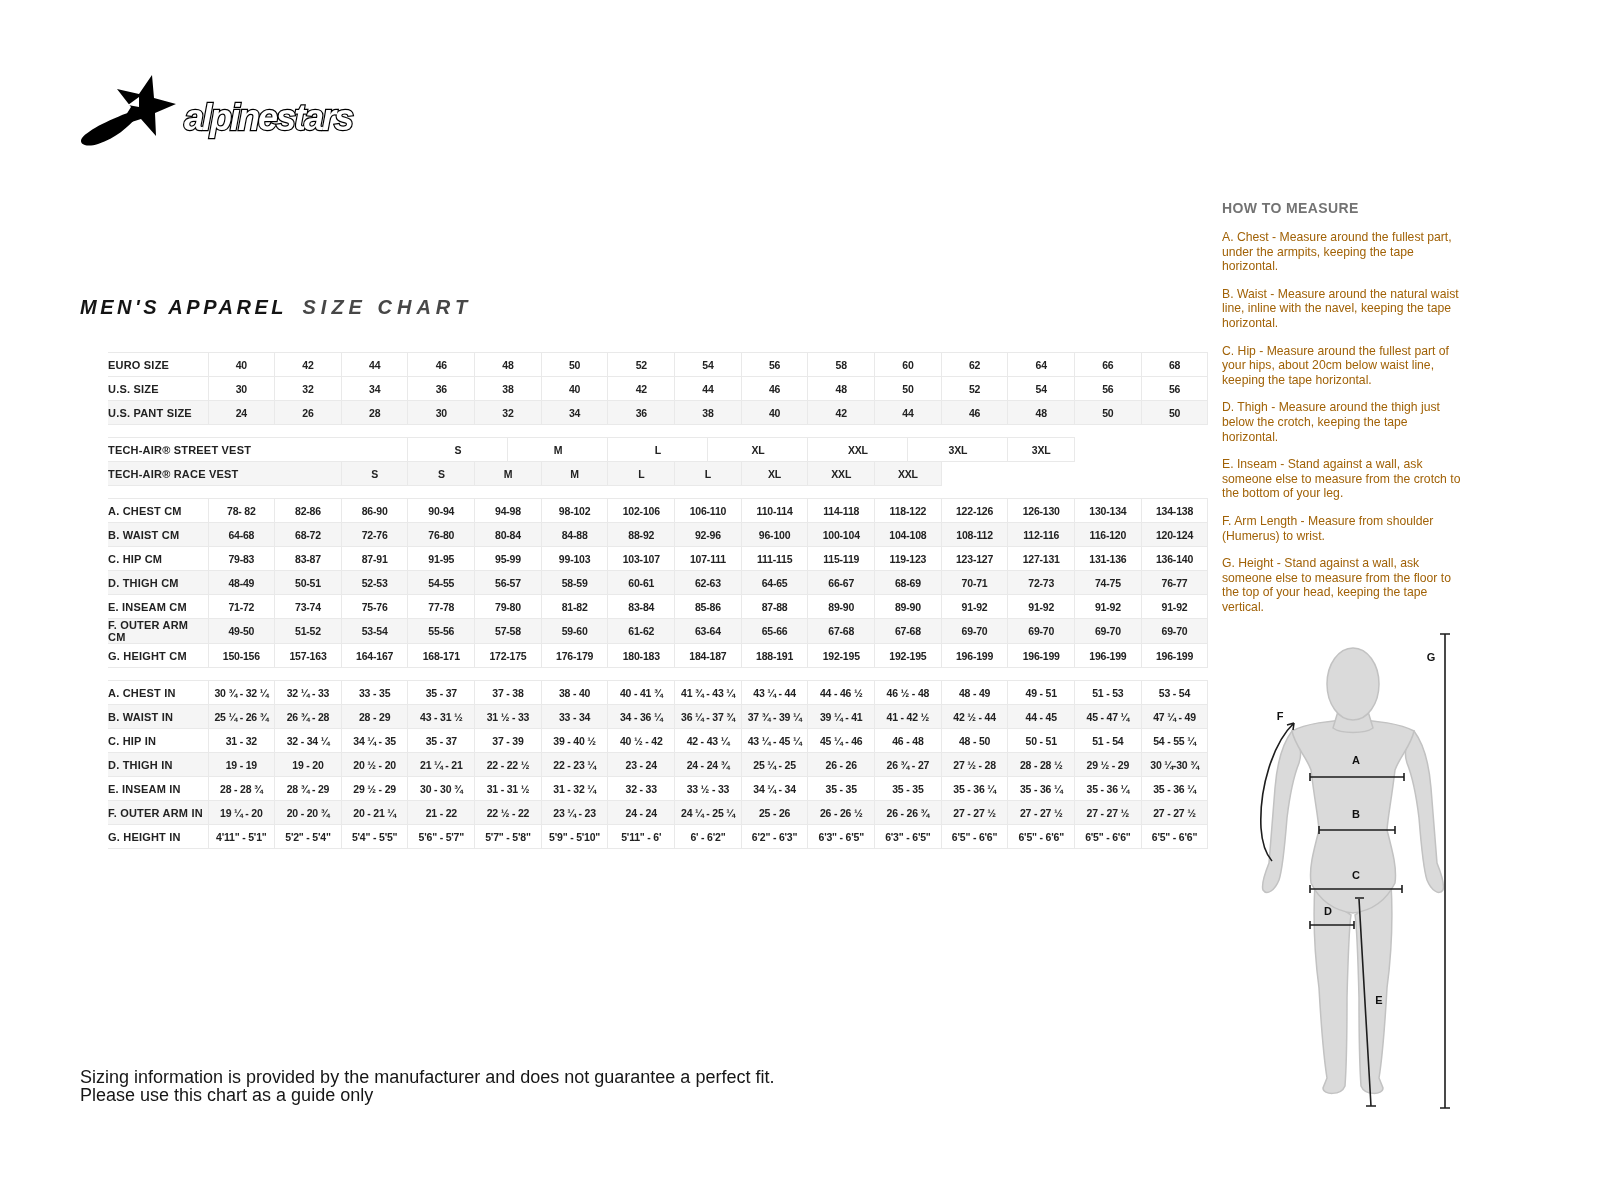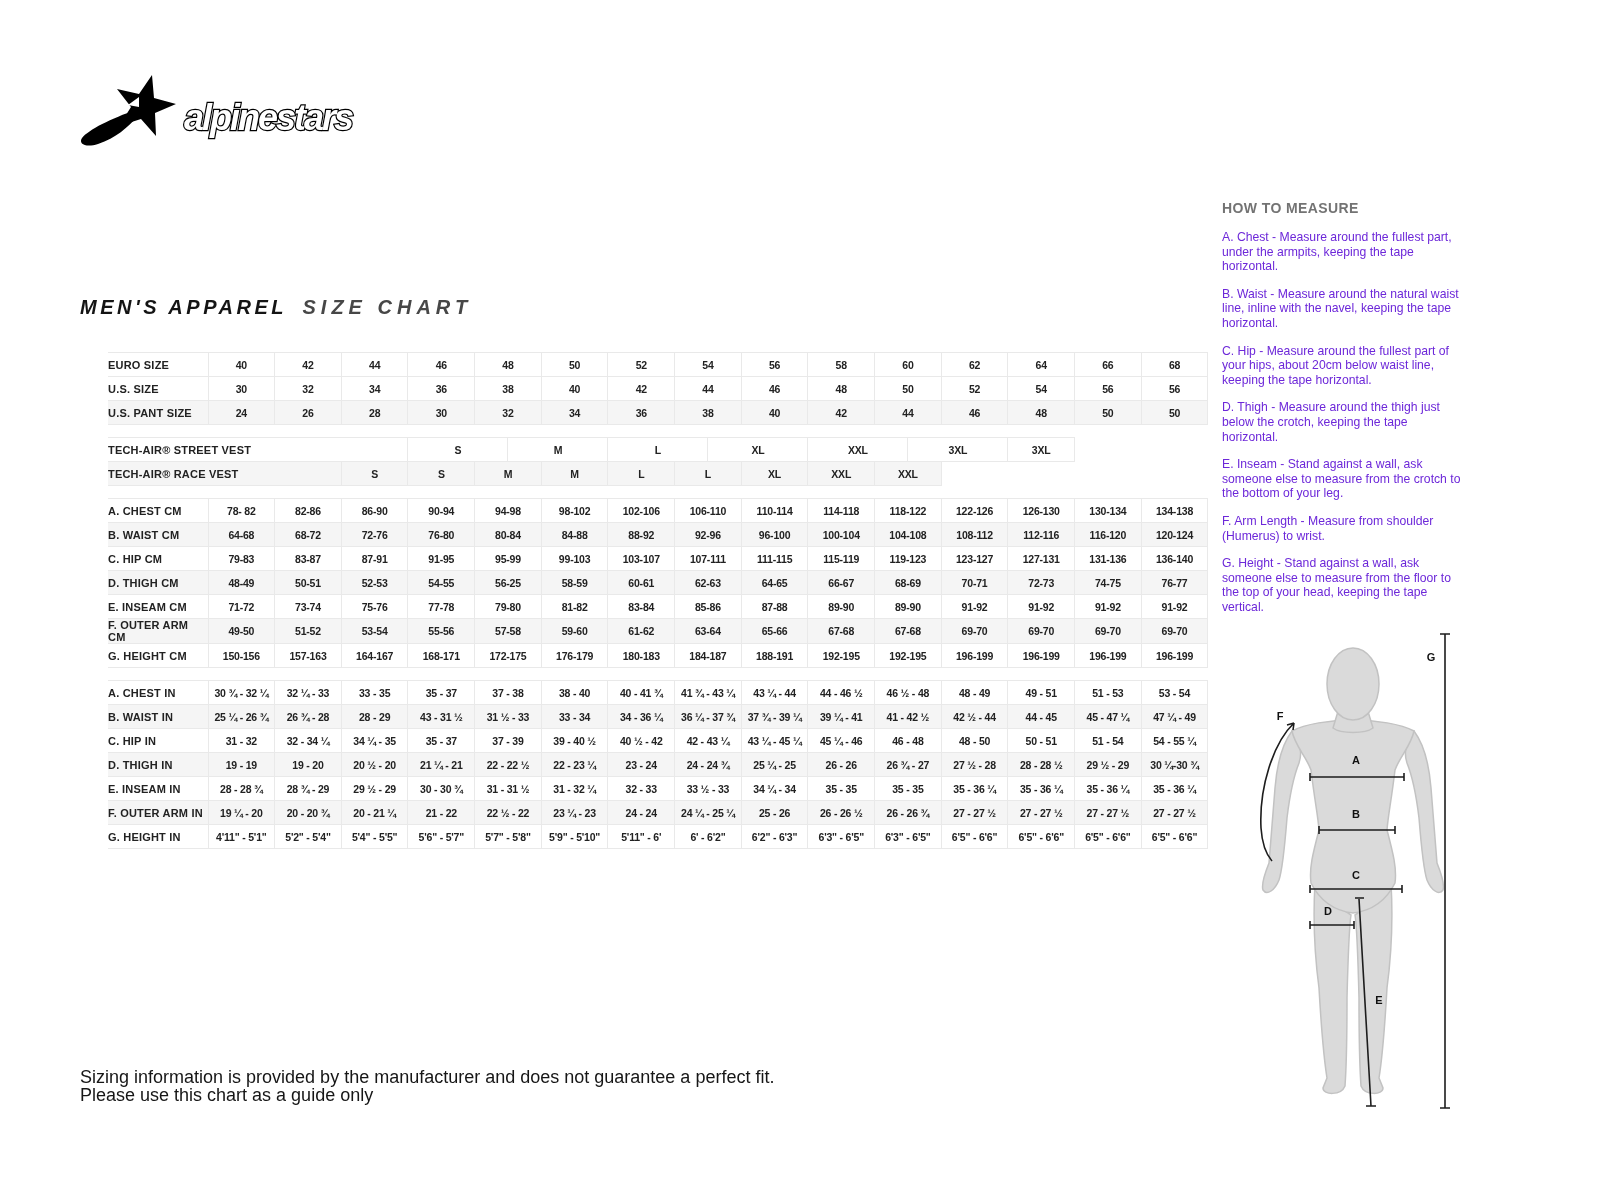--- a/index.html
+++ b/index.html
@@ -19,21 +19,21 @@
   th,td{height:23px;padding:0;font-weight:bold;color:#222;vertical-align:middle;}
   th{text-align:left;font-size:11px;letter-spacing:0.2px;line-height:12px;
      border-top:1px solid #e9e9e9;border-bottom:1px solid #e9e9e9;padding-right:4px;}
   td{text-align:center;font-size:10.5px;letter-spacing:-0.2px;border:1px solid #e9e9e9;white-space:nowrap;}
   tr.stripe th,tr.stripe td{background:#f5f5f5;}
   td.void{border:none;background:#ffffff !important;}
   tr.spacer td{border:none;height:12px;background:#ffffff;}
   
   .measure{position:absolute;left:1222px;top:200px;width:240px;}
   .measure h2{margin:0 0 14px 0;font-size:14px;font-weight:bold;letter-spacing:0.4px;color:#737373;}
-  .measure p{margin:0 0 13px 0;font-size:12.2px;line-height:14.6px;color:#6d28d9;}
+  .measure p{margin:0 0 13px 0;font-size:12.2px;line-height:14.6px;color:#a16207;}
   
   .diagram{position:absolute;left:1235px;top:628px;width:240px;height:485px;}
   .diagram svg text{font-family:"Liberation Sans",sans-serif;font-size:11px;font-weight:bold;fill:#111;}
   
   .footer{position:absolute;left:80px;top:1068px;font-size:18px;line-height:18px;color:#161616;}
 </style>
 </head>
 <body>
 
 <div class="logo">
@@ -223,21 +223,21 @@
           <td colspan="2">127-131</td>
           <td colspan="2">131-136</td>
           <td colspan="2">136-140</td>
         </tr>
         <tr class="stripe">
           <th colspan="1">D. THIGH CM</th>
           <td colspan="2">48-49</td>
           <td colspan="2">50-51</td>
           <td colspan="2">52-53</td>
           <td colspan="2">54-55</td>
-          <td colspan="2">56-25</td>
+          <td colspan="2">56-57</td>
           <td colspan="2">58-59</td>
           <td colspan="2">60-61</td>
           <td colspan="2">62-63</td>
           <td colspan="2">64-65</td>
           <td colspan="2">66-67</td>
           <td colspan="2">68-69</td>
           <td colspan="2">70-71</td>
           <td colspan="2">72-73</td>
           <td colspan="2">74-75</td>
           <td colspan="2">76-77</td>

